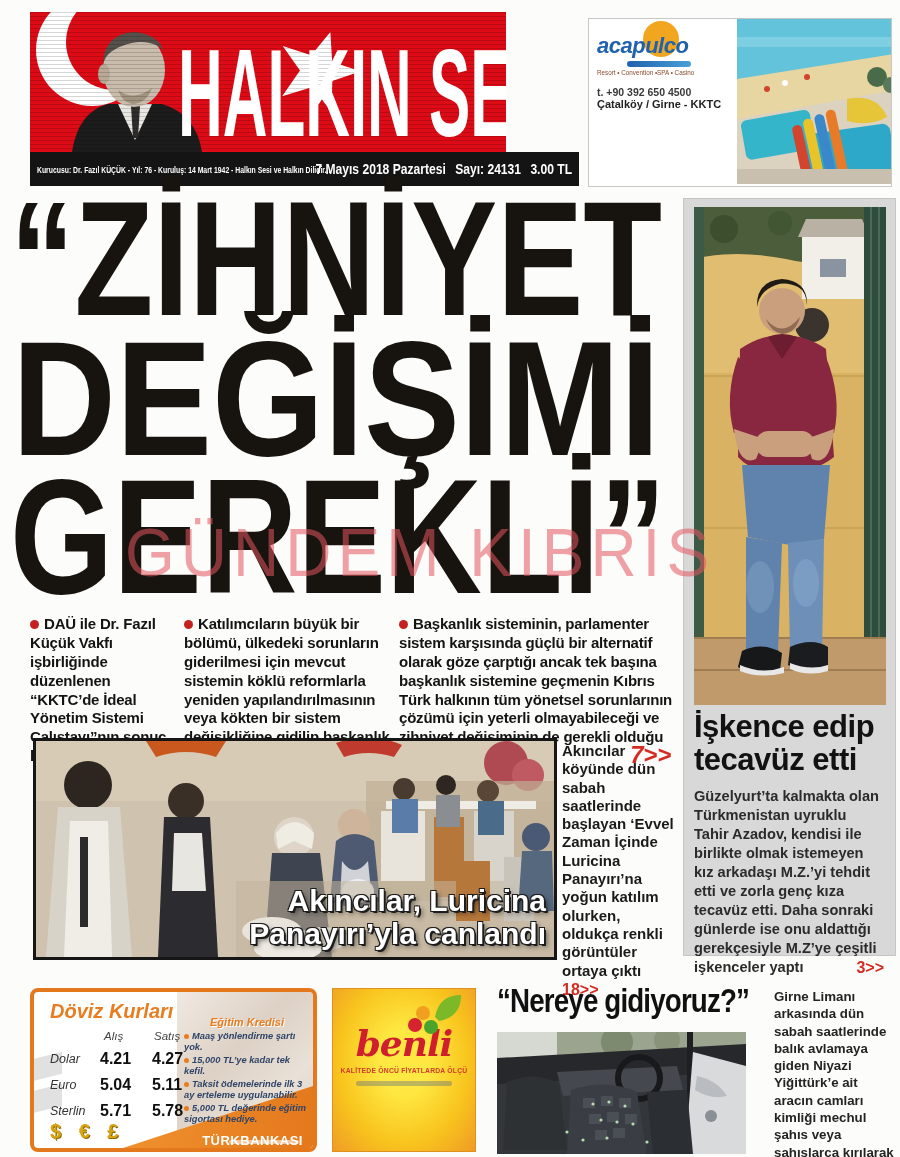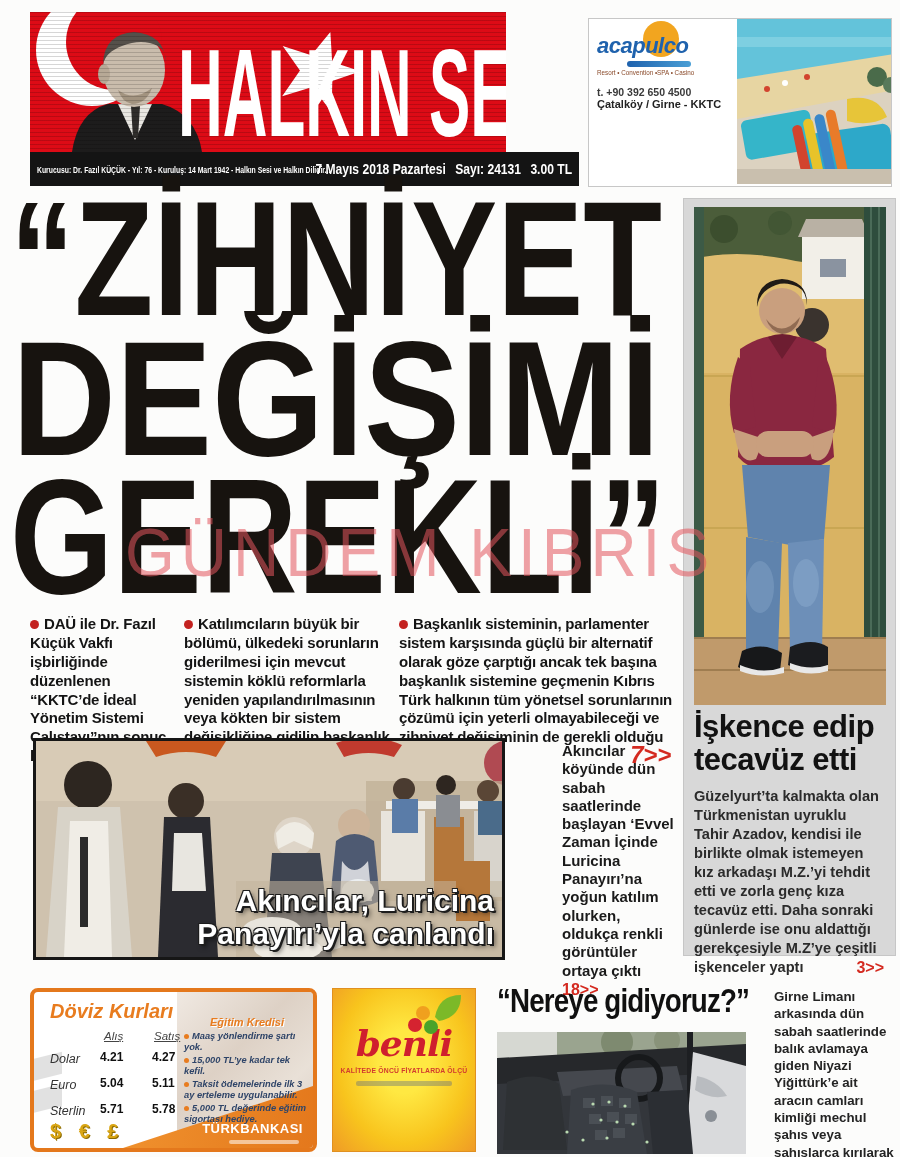--- a/index.html
+++ b/index.html
@@ -49,45 +49,45 @@
   
   #panel{left:683px;top:198px;width:213px;height:758px;background:#d8d8d8;border:1px solid #c6c6c6;box-sizing:border-box;}
   #suspect-photo{position:absolute;left:10px;top:8px;}
   #torture-headline{position:absolute;left:10px;top:512px;font-size:31px;font-weight:800;line-height:1.05;
      letter-spacing:-.5px;color:#121212;}
   #torture-body{position:absolute;left:10px;top:588px;width:190px;font-size:14.6px;font-weight:600;
      color:#2b2b2b;line-height:1.3;}
   #torture-body .pref{float:right;font-size:16px;}
 
   
-  #fair-photo{left:33px;top:738px;width:472px;height:222px;border:3px solid #161616;box-sizing:border-box;overflow:hidden;background:#7f1d1d;}
+  #fair-photo{left:33px;top:738px;width:524px;height:222px;border:3px solid #161616;box-sizing:border-box;overflow:hidden;background:#7f1d1d;}
   #fair-caption{position:absolute;right:8px;bottom:6px;text-align:right;font-size:30px;font-weight:800;color:#fff;line-height:1.12;
      text-shadow:2px 2px 0 #1d1d1d,-1px -1px 0 #1d1d1d,1px -1px 0 #1d1d1d,-1px 1px 0 #1d1d1d,3px 3px 5px rgba(0,0,0,.55);}
   #fair-side{left:562px;top:742px;width:116px;font-size:15px;font-weight:bold;line-height:1.22;color:#1a1a1a;}
   #fair-side .pref{font-size:16px;}
 
   
   #turkbank{left:30px;top:988px;width:287px;height:164px;border:4px solid #e4781c;border-radius:8px;
      box-sizing:border-box;background:#fff;overflow:hidden;}
   .tb-chev{position:absolute;left:-6px;width:34px;height:22px;background:#d9d9d9;transform:skewY(-14deg);opacity:.8;}
   #tb-title{position:absolute;left:16px;top:8px;font-size:20px;font-weight:bold;font-style:italic;color:#e87c1f;}
-  .tb-h{position:absolute;font-size:11.5px;font-style:italic;color:#444;text-decoration:underline;}
+  .tb-h{position:absolute;font-size:11.5px;font-style:italic;color:#444;}
   .tb-lab{position:absolute;left:16px;font-size:12.5px;font-style:italic;color:#333;}
-  .tb-val{position:absolute;font-size:12px;font-weight:bold;color:#101010;}
+  .tb-val{position:absolute;font-size:16px;font-weight:bold;color:#101010;}
   #tb-sym{position:absolute;left:16px;top:128px;font-size:20px;font-weight:bold;color:#d9a514;
      text-shadow:1px 1px 0 #8a6a00;letter-spacing:6px;}
   #tb-collage{position:absolute;right:0;top:0;width:136px;height:100%;
      background:linear-gradient(135deg,#e8ddd2 0%,#cbb8a6 40%,#ddd0c2 70%,#c4b2a2 100%);opacity:.65;}
   #tb-credit{position:absolute;left:150px;top:24px;width:126px;z-index:2;}
   #tb-credit-title{font-size:11px;font-weight:bold;font-style:italic;color:#e87c1f;text-shadow:1px 1px 0 #fff;margin-bottom:3px;text-align:center;}
   .tb-item{font-size:9.3px;font-weight:bold;font-style:italic;color:#2e4468;line-height:1.18;margin-bottom:2px;}
   .tb-item .odot{display:inline-block;width:5px;height:5px;border-radius:50%;background:#e87c1f;margin-right:3px;}
   #tb-triangle{position:absolute;right:0;bottom:0;width:190px;height:62px;
      background:linear-gradient(100deg,#f0922e,#e4781c);clip-path:polygon(100% 0,100% 100%,0 100%);}
-  #tb-brand{position:absolute;right:10px;bottom:12px;color:#fff;font-weight:bold;font-size:13px;letter-spacing:.5px;z-index:2;}
+  #tb-brand{position:absolute;right:10px;bottom:0;color:#fff;font-weight:bold;font-size:13px;letter-spacing:.5px;z-index:2;}
   #tb-fineprint{position:absolute;right:14px;bottom:4px;width:70px;height:4px;background:rgba(255,255,255,.55);border-radius:2px;z-index:2;}
 
   
   #benli{left:332px;top:988px;width:144px;height:164px;box-sizing:border-box;border:1px solid #e09020;
      background:radial-gradient(ellipse at 50% 45%,#ffe842 25%,#f8c41d 65%,#ef9b26 100%);
      text-align:center;overflow:hidden;}
   #benli-fruit{position:absolute;left:72px;top:2px;}
   #benli-brand{margin-top:36px;font-family:"DejaVu Serif",serif;font-style:italic;font-weight:800;
      font-size:36px;color:#cf1f2e;line-height:1;letter-spacing:-1px;}
   #benli-tagline{margin-top:6px;font-size:6.8px;font-weight:bold;color:#d23b2e;letter-spacing:.2px;}

